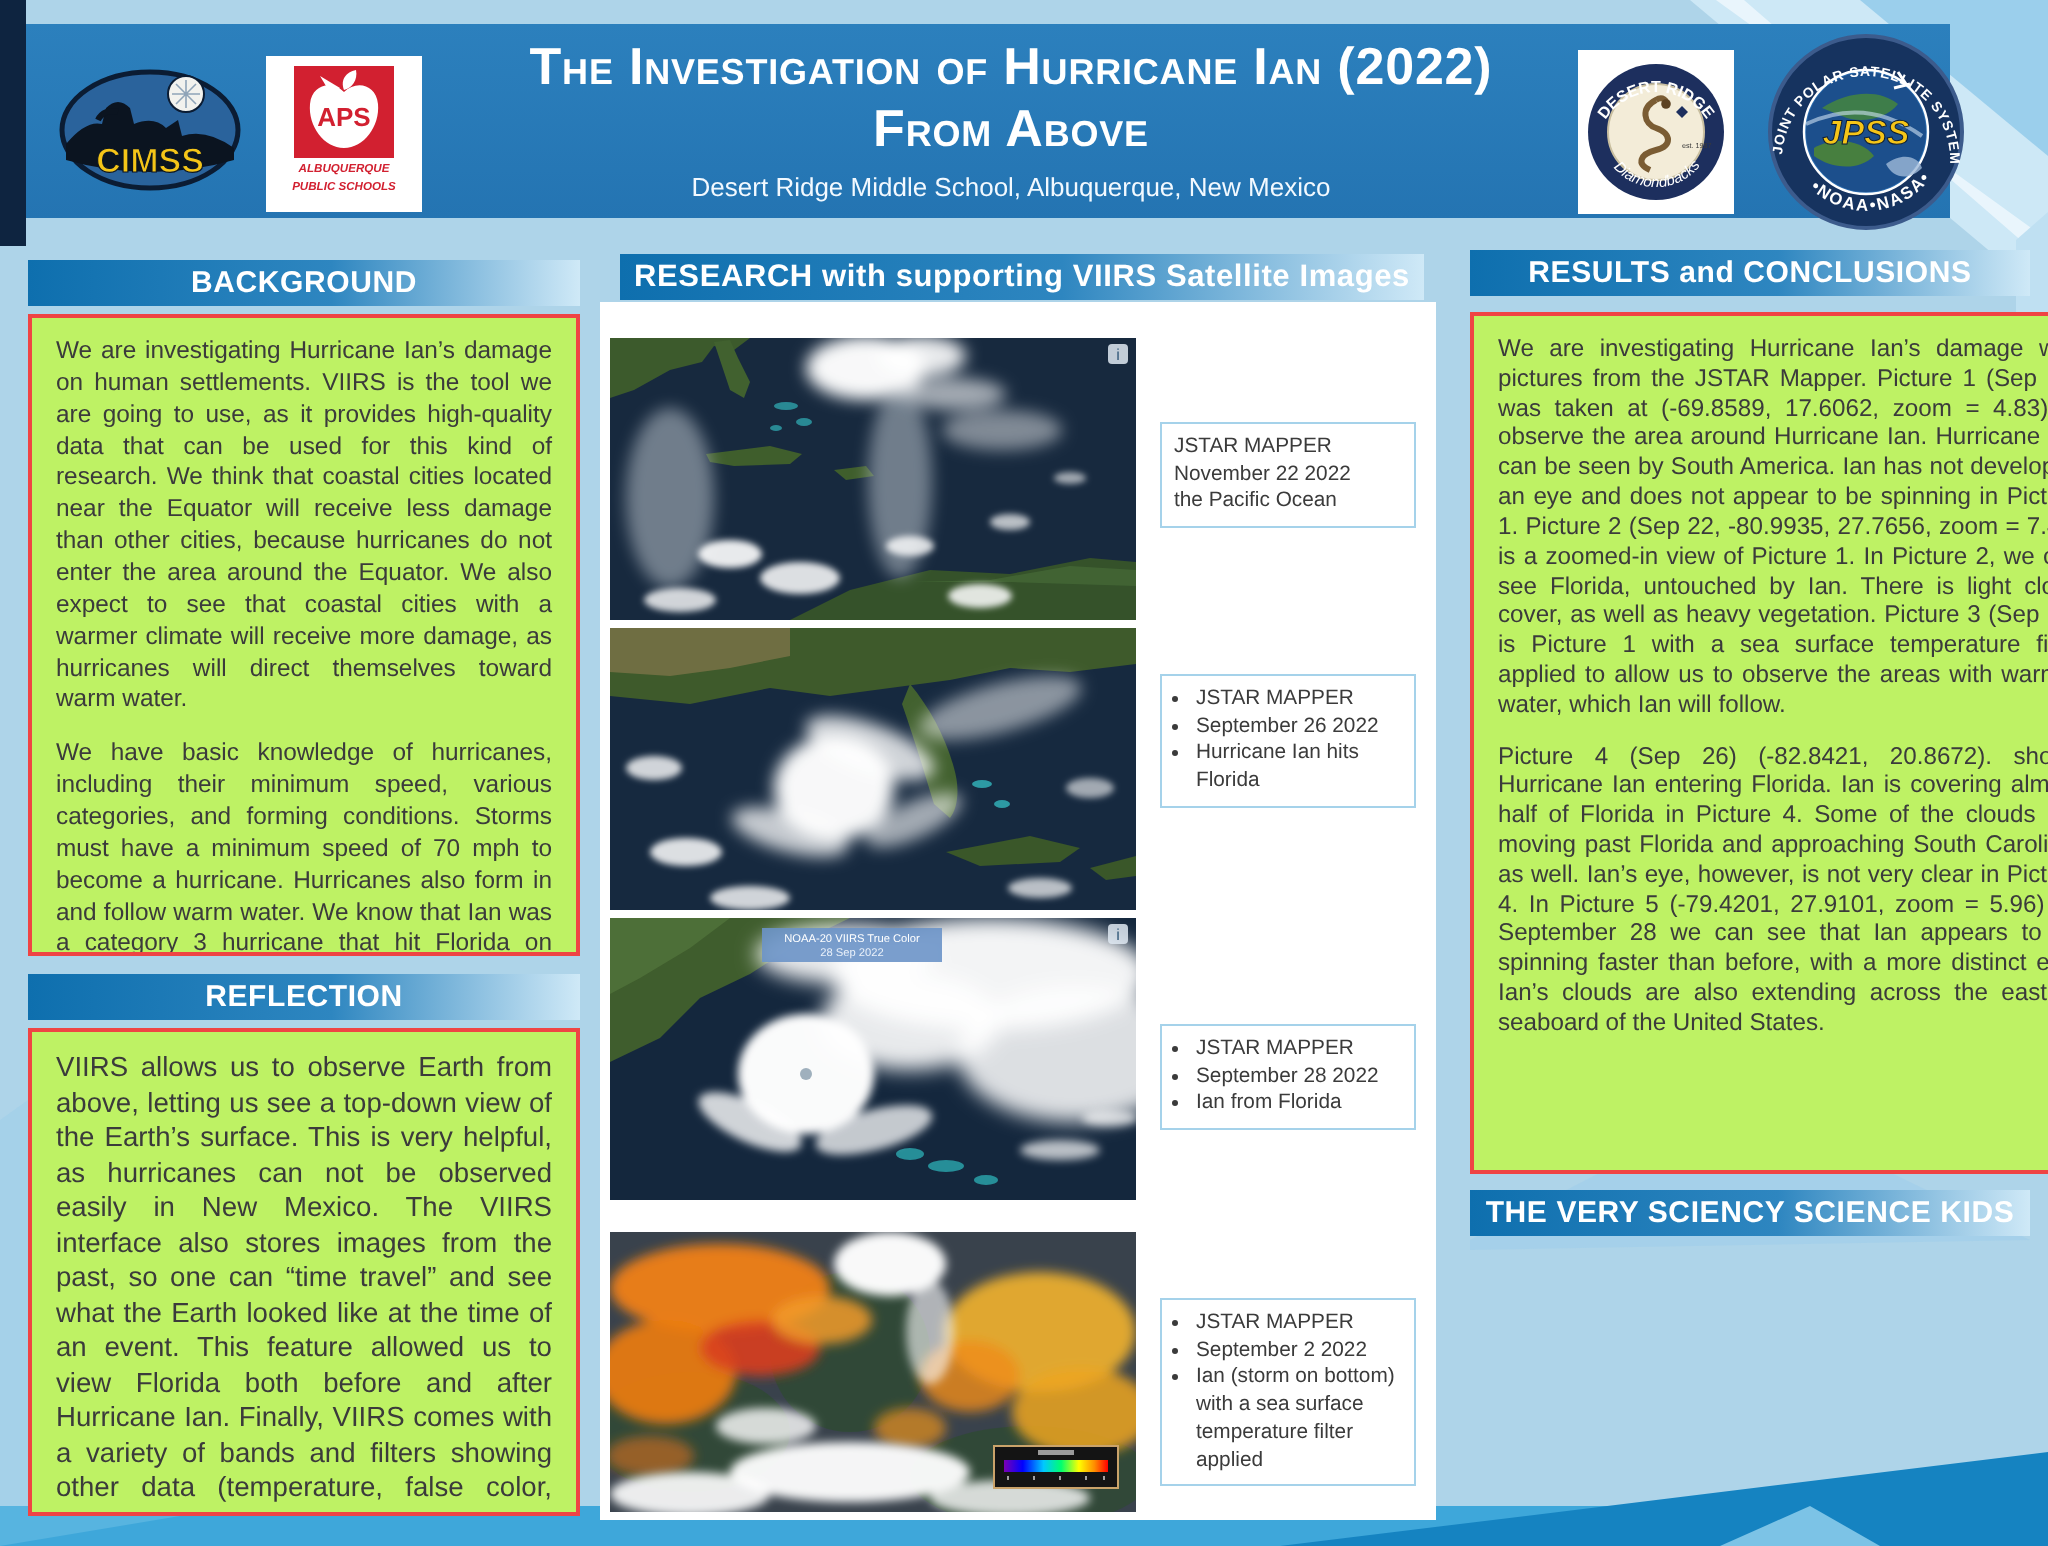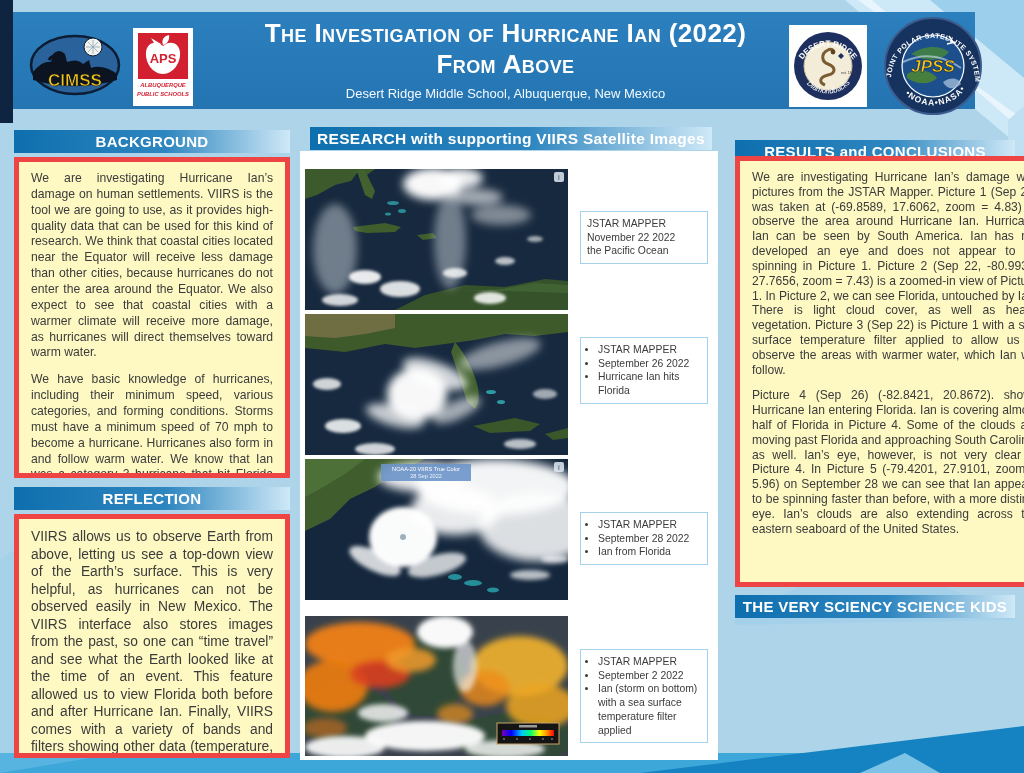--- a/index.html
+++ b/index.html
@@ -8,37 +8,37 @@
   .bgsvg{position:absolute;left:0;top:0;}
 
   
   .banner{position:absolute;left:13px;top:12px;width:962px;height:97px;
           background:linear-gradient(180deg,#2c80bd 0%,#2474b2 100%);}
   .titles{position:absolute;left:205px;top:6px;width:575px;text-align:center;color:#fff;}
   .title{font-size:26px;font-weight:bold;font-variant:small-caps;line-height:1.18;letter-spacing:.4px;}
   .subtitle{font-size:13px;margin-top:7px;color:#f2f9ff;}
   .logo{position:absolute;}
   .logo-cimss{left:16px;top:22px;}
-  .logo-aps{left:120px;top:16px;width:60px;height:78px;background:#fff;display:flex;flex-direction:column;align-items:center;padding-top:4px;box-sizing:border-box;}
+  .logo-aps{left:120px;top:16px;width:78px;height:78px;background:#fff;display:flex;flex-direction:column;align-items:center;padding-top:4px;box-sizing:border-box;}
   .aps-name{font-size:5.8px;font-weight:bold;font-style:italic;color:#d22030;line-height:1.25;text-align:center;margin-top:2px;}
   .logo-dr{left:776px;top:13px;width:78px;height:82px;background:#fff;display:flex;align-items:center;justify-content:center;}
   .logo-jpss{left:868px;top:2px;}
 
   
   .bar{position:absolute;height:23px;color:#fff;font-weight:bold;font-size:15px;letter-spacing:.3px;
        display:flex;align-items:center;justify-content:center;
        background:linear-gradient(90deg,#0e6fae 0%,#2e86c0 55%,#cfe9f7 100%);}
   #bar-background{left:14px;top:130px;width:276px;}
   #bar-reflection{left:14px;top:487px;width:276px;}
   #bar-research{left:310px;top:127px;width:402px;font-size:15.5px;}
-  #bar-results{left:735px;top:140px;width:280px;}
+  #bar-results{left:735px;top:125px;width:280px;}
   #bar-kids{left:735px;top:595px;width:280px;}
 
   
-  .box{position:absolute;background:#fef9c3;border:5px solid #ef4444;color:#3b3b3b;
+  .box{position:absolute;background:#bef264;border:2px solid #ef4444;color:#3b3b3b;
        text-align:justify;overflow:hidden;box-sizing:border-box;}
   .box p{margin:0 0 11px 0;}
   #box-background{left:14px;top:157px;width:276px;height:321px;padding:9px 12px;font-size:12.2px;line-height:1.3;}
   #box-reflection{left:14px;top:514px;width:276px;height:244px;padding:9px 12px;font-size:13.8px;line-height:1.27;}
   #box-results{left:735px;top:156px;width:320px;height:431px;padding:9px 12px;font-size:12.1px;line-height:1.225;}
   #box-kids{left:735px;top:626px;width:280px;height:131px;padding:10px 12px;font-size:12.5px;text-align:left;}
   #box-kids ul{margin:6px 0 10px 2px;padding-left:16px;}
   #box-kids li{line-height:1.45;}
   .kids-footer{line-height:1.35;}
 

